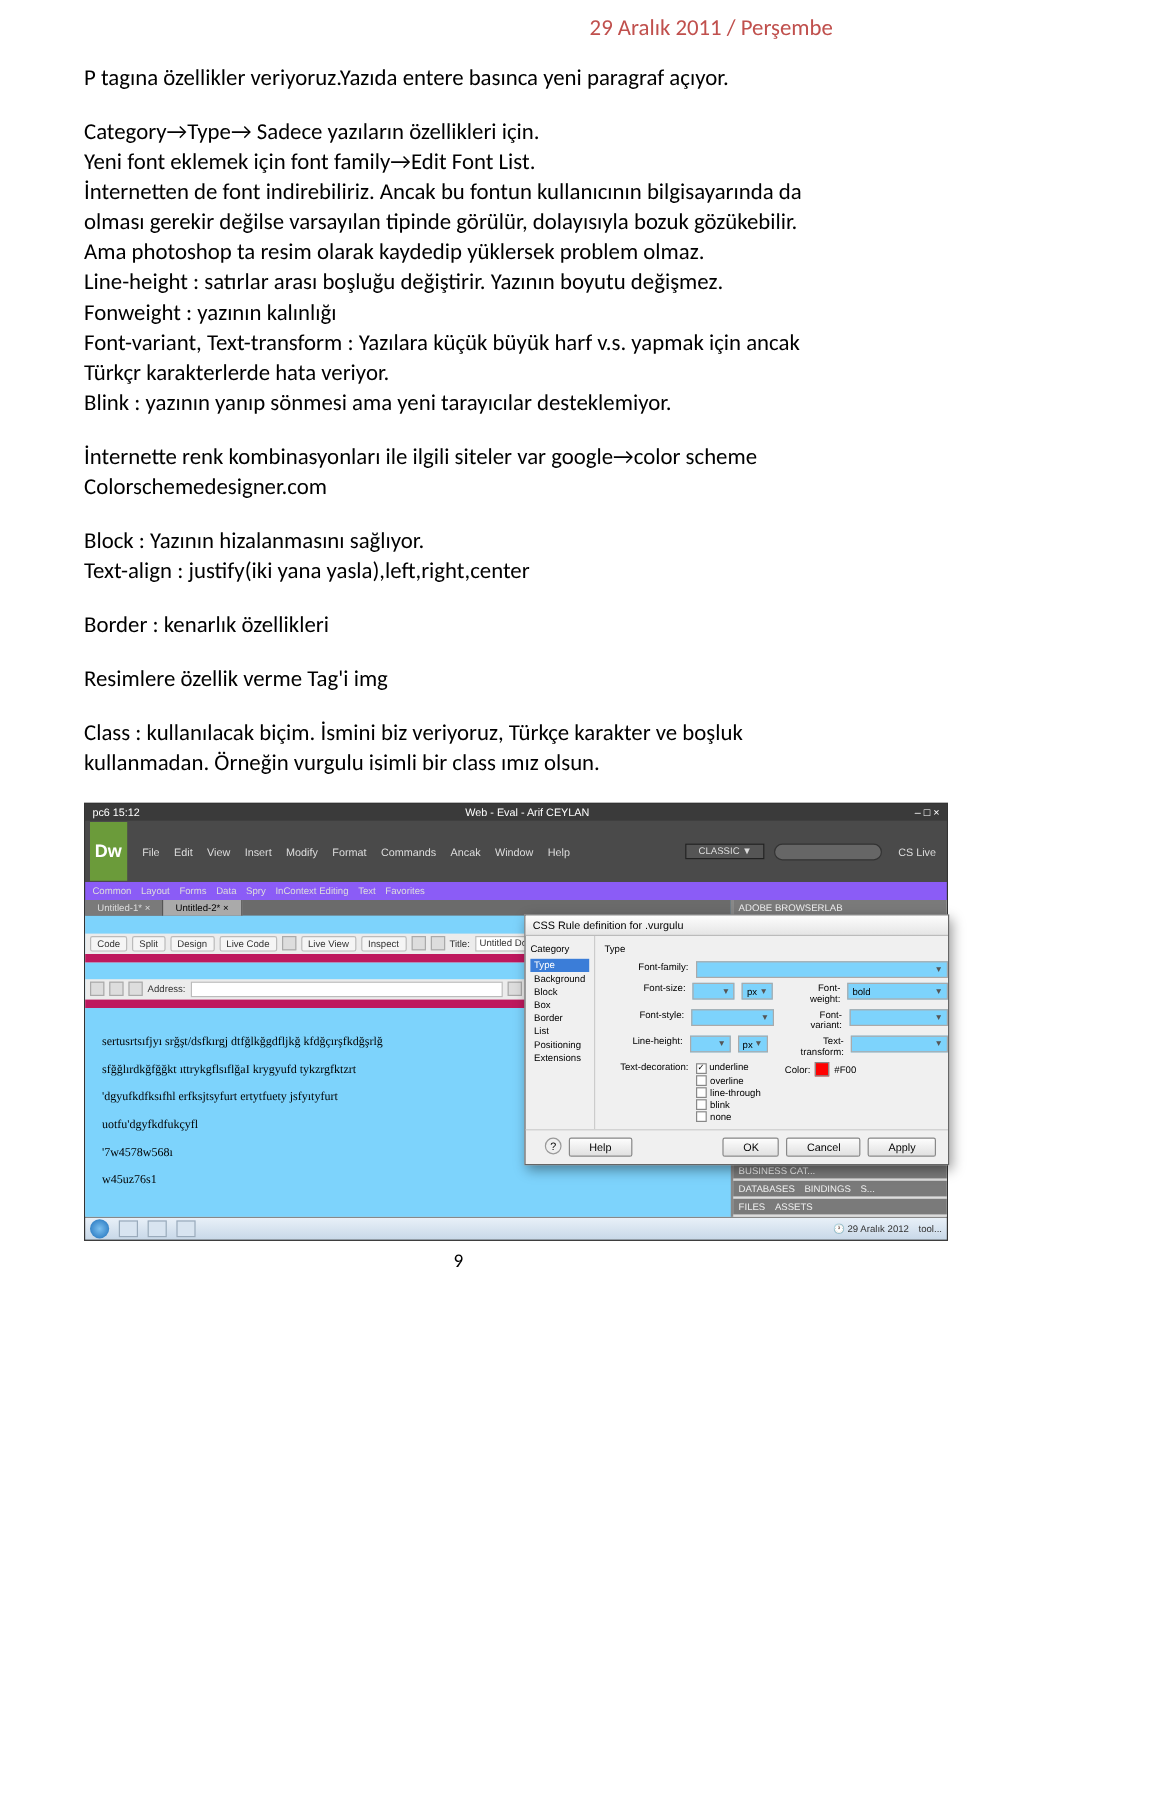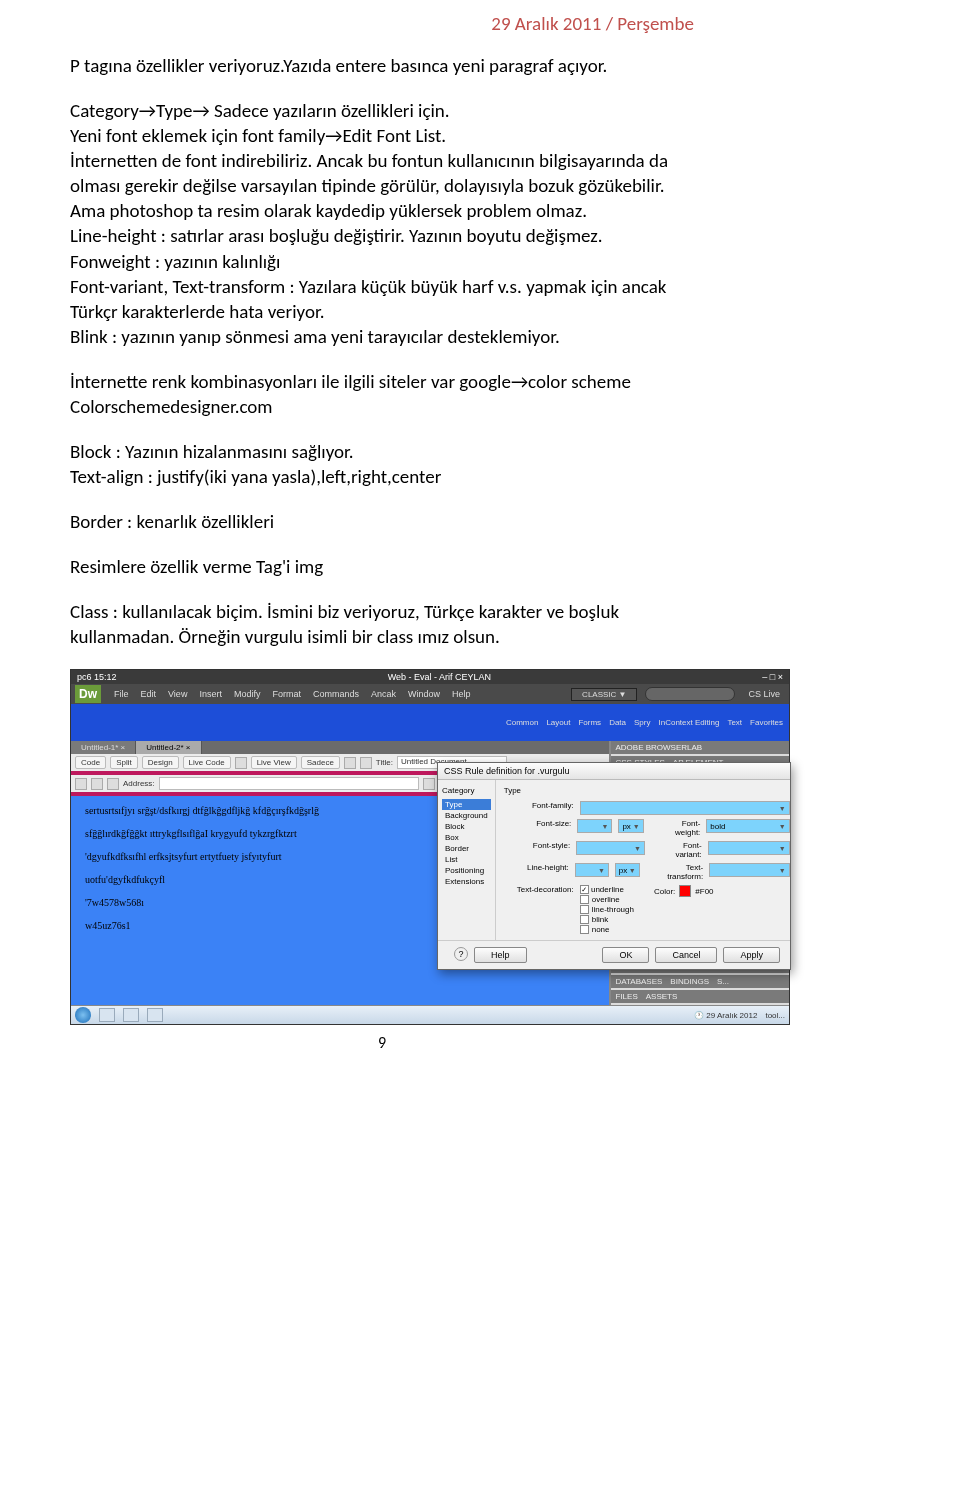--- a/index.html
+++ b/index.html
@@ -53,77 +53,77 @@
     background: #4a4a4a;
     color: #ddd;
     font-size: 9px;
     padding: 1px 4px;
     gap: 2px;
   }
   .ss-menubar .dw {
     background: #6b9b3a;
     color: #fff;
     font-weight: bold;
-    padding: 2px 4px;
+    padding: 16px 4px;
     margin-right: 6px;
-    font-size: 12px;
+    font-size: 15px;
   }
   .ss-menubar span { padding: 0 5px; }
   .ss-menubar .spacer { flex: 1; }
   .ss-menubar .classic {
     background: #555;
     border: 1px solid #222;
     padding: 1px 10px;
     font-size: 8px;
   }
   .ss-menubar .search {
     width: 90px;
     height: 14px;
     background: #666;
     border: 1px solid #333;
     border-radius: 7px;
     margin-left: 6px;
   }
   .ss-tabrow {
-    background: #1d4ed8;
+    background: #8b5cf6;
     color: #ddd;
     font-size: 8px;
-    padding: 14px 6px;
+    padding: 3px 6px;
     display: flex;
     gap: 8px;
-    justify-content: flex-end;
   }
   .ss-body {
     display: flex;
     background: #e8e8e8;
   }
   .ss-left {
     width: 540px;
-    background: #3b82f6;
+    background: #7dd3fc;
     border-right: 1px solid #888;
     display: flex;
     flex-direction: column;
+    justify-content: space-between;
   }
   .ss-doctabs {
     background: #6b6b6b;
     display: flex;
     font-size: 8px;
     color: #ddd;
   }
   .ss-doctabs .dt {
     padding: 2px 10px;
     background: #7a7a7a;
     border-right: 1px solid #555;
   }
   .ss-doctabs .dt.active { background: #aaa; color: #000; }
   .ss-toolbar-row {
     display: flex;
     align-items: center;
     background: #ececec;
-    border-bottom: 4px solid #be185d;
+    border-bottom: 7px solid #be185d;
     padding: 2px 4px;
     gap: 4px;
     font-size: 8px;
     color: #333;
   }
   .ss-toolbar-row .btn {
     background: #f5f5f5;
     border: 1px solid #bbb;
     padding: 1px 5px;
     border-radius: 2px;
@@ -381,21 +381,21 @@
           <span class="dt">Untitled-1*  ×</span>
           <span class="dt active">Untitled-2*  ×</span>
         </div>
         <div class="ss-toolbar-row">
           <span class="btn">Code</span>
           <span class="btn">Split</span>
           <span class="btn">Design</span>
           <span class="btn">Live Code</span>
           <span class="icon"></span>
           <span class="btn">Live View</span>
-          <span class="btn">Sadece</span>
+          <span class="btn">Inspect</span>
           <span class="icon"></span>
           <span class="icon"></span>
           <span>Title:</span>
           <span class="input" style="width:110px">Untitled Document</span>
         </div>
         <div class="ss-toolbar-row">
           <span class="icon"></span>
           <span class="icon"></span>
           <span class="icon"></span>
           <span>Address:</span>

